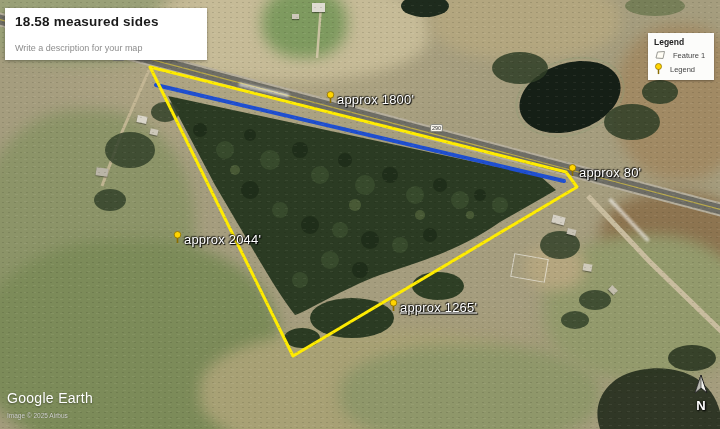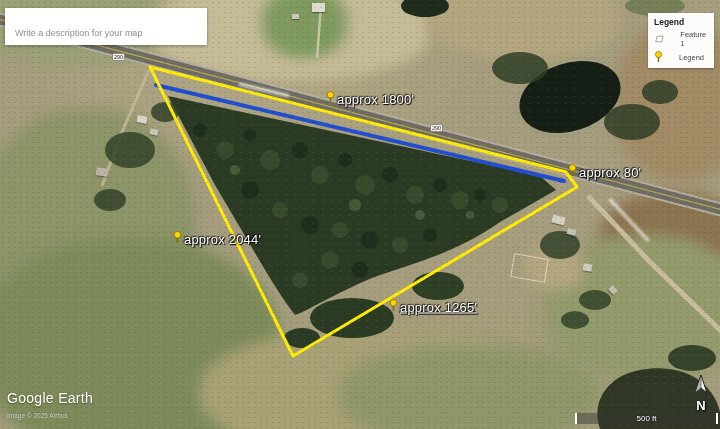--- a/index.html
+++ b/index.html
@@ -23,24 +23,24 @@
   .smudge{position:absolute;background:rgba(255,255,255,.55);filter:blur(1.3px);border-radius:2px;}
   .shield{position:absolute;width:13px;height:8px;background:#f7f4ec;border:1px solid #8a8a80;
           border-radius:2px;font-size:5.5px;line-height:7px;text-align:center;color:#333;box-sizing:border-box;}
   .pin{position:absolute;width:9px;height:13px;}
   .pin-label{position:absolute;transform:translateY(-50%);color:#fff;font-size:13px;white-space:nowrap;
              text-shadow:0 0 2px #000,1px 1px 1px #000,-1px -1px 1px rgba(0,0,0,.7);letter-spacing:.2px;}
   .title-box{position:absolute;left:5px;top:8px;width:182px;background:#fff;padding:6px 10px 7px;
              box-shadow:0 1px 3px rgba(0,0,0,.35);}
   .title-box h1{margin:0;font-size:13.5px;font-weight:bold;color:#1a1a1a;letter-spacing:.2px;}
   .title-box p{margin:14px 0 0;font-size:9px;color:#8d8d8d;}
-  .legend-box{position:absolute;right:6px;top:13px;width:54px;background:#fcfcfa;padding:4px 6px 5px;
+  .legend-box{position:absolute;right:6px;top:33px;width:54px;background:#fcfcfa;padding:4px 6px 5px;
               box-shadow:0 1px 2px rgba(0,0,0,.35);}
   .legend-box h2{margin:0 0 2px;font-size:8.5px;font-weight:bold;color:#222;}
-  .legend-item{display:flex;align-items:center;gap:16px;margin-top:3px;}
+  .legend-item{display:flex;align-items:center;gap:7px;margin-top:3px;}
   .legend-item span{font-size:7.5px;color:#444;}
   .branding{position:absolute;left:7px;top:390px;color:#fff;font-size:14px;letter-spacing:.3px;
             text-shadow:0 1px 2px rgba(0,0,0,.45);}
   .attribution{position:absolute;left:7px;top:412px;color:rgba(255,255,255,.78);font-size:6.5px;
                text-shadow:0 0 1px rgba(0,0,0,.6);}
   .scalebar{position:absolute;left:575px;top:413px;width:139px;height:11px;background:rgba(55,55,50,.45);
             border-left:2px solid #fff;border-right:2px solid #fff;text-align:center;color:#fff;
             font-size:8px;line-height:11px;text-shadow:0 0 2px #000;}
   .compass{position:absolute;left:691px;top:374px;width:20px;height:40px;text-align:center;}
   .compass .n{display:block;color:#fff;font-size:13px;font-weight:bold;margin-top:-2px;
@@ -183,20 +183,21 @@
 
   <div class="pin" style="left:388.5px;top:298px;">
     <svg width="9" height="13" viewBox="0 0 9 13">
       <path d="M4.5 6 L4.5 12" stroke="#8a6d00" stroke-width="1.6"></path>
       <circle cx="4.5" cy="3.8" r="3.3" stroke="#8a6d00" stroke-width=".8" fill="#ffd400"></circle>
     </svg>
   </div>
   <span class="pin-label" style="left:400px;top:307px;text-decoration:underline;">approx 1265'</span>
 
   <div class="title-box">
+    <h1>18.58 measured sides</h1>
     <p>Write a description for your map</p>
   </div>
 
   <div class="legend-box">
     <h2>Legend</h2>
     <div class="legend-item">
       <svg width="12" height="10" viewBox="0 0 12 10">
         <polygon points="2,8 3.5,2 10.5,1.5 9,8.5" fill="#fffdf4" stroke="#9a9a94" stroke-width="1"></polygon>
       </svg>
       <span>Feature 1</span>
@@ -206,21 +207,20 @@
         <path d="M4.5 6 L4.5 12" stroke="#8a6d00" stroke-width="1.6"></path>
         <circle cx="4.5" cy="3.8" r="3.3" stroke="#8a6d00" stroke-width=".8" fill="#ffd400"></circle>
       </svg>
       <span>Legend</span>
     </div>
   </div>
 
   <div class="branding">Google Earth</div>
   <div class="attribution">Image © 2025 Airbus</div>
 
-  <div class="scalebar">500 ft</div>
 
   <div class="compass">
     <svg width="18" height="22" viewBox="0 0 18 22">
       <polygon points="9,1 15,19 9,14 3,19" fill="#f2f2ee" stroke="#222" stroke-width="1"></polygon>
       <polygon points="9,1 9,14 3,19" fill="#b9b9b2" stroke="#222" stroke-width=".6"></polygon>
     </svg>
     <span class="n">N</span>
   </div>
 
 </div>

